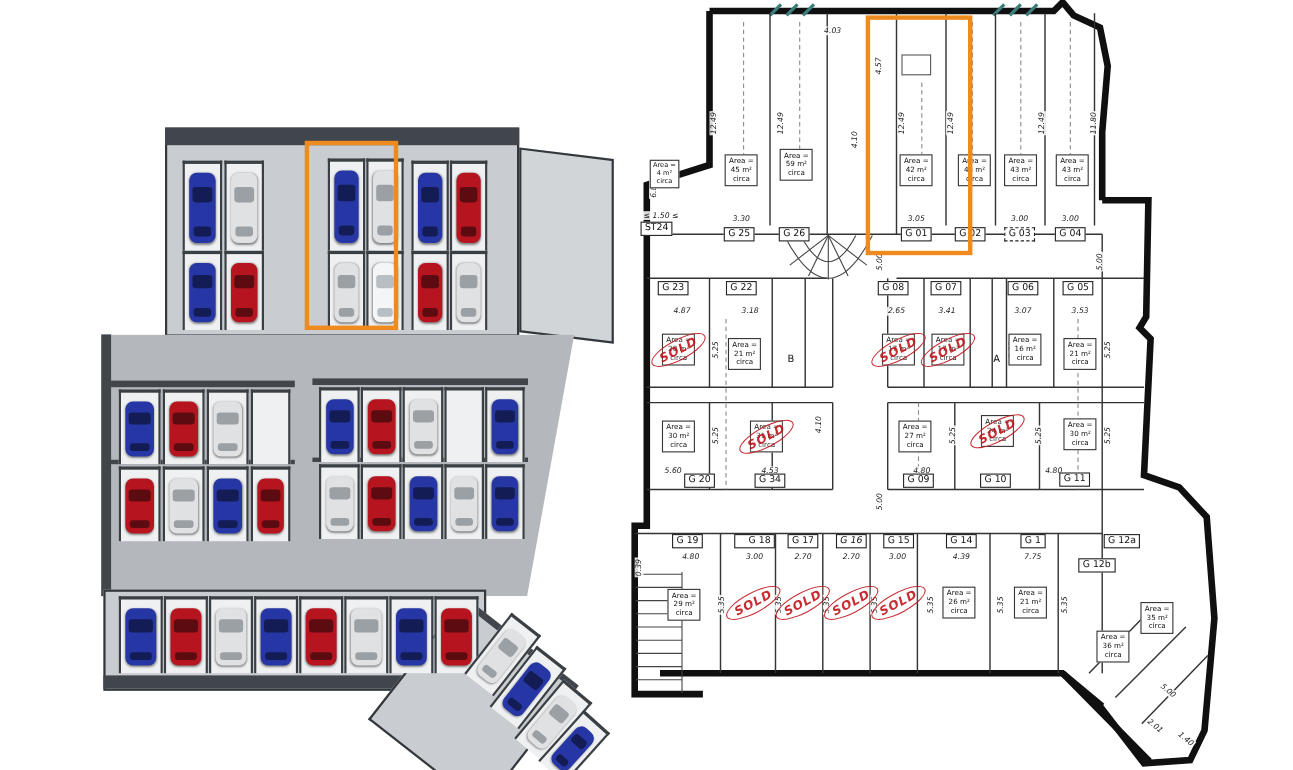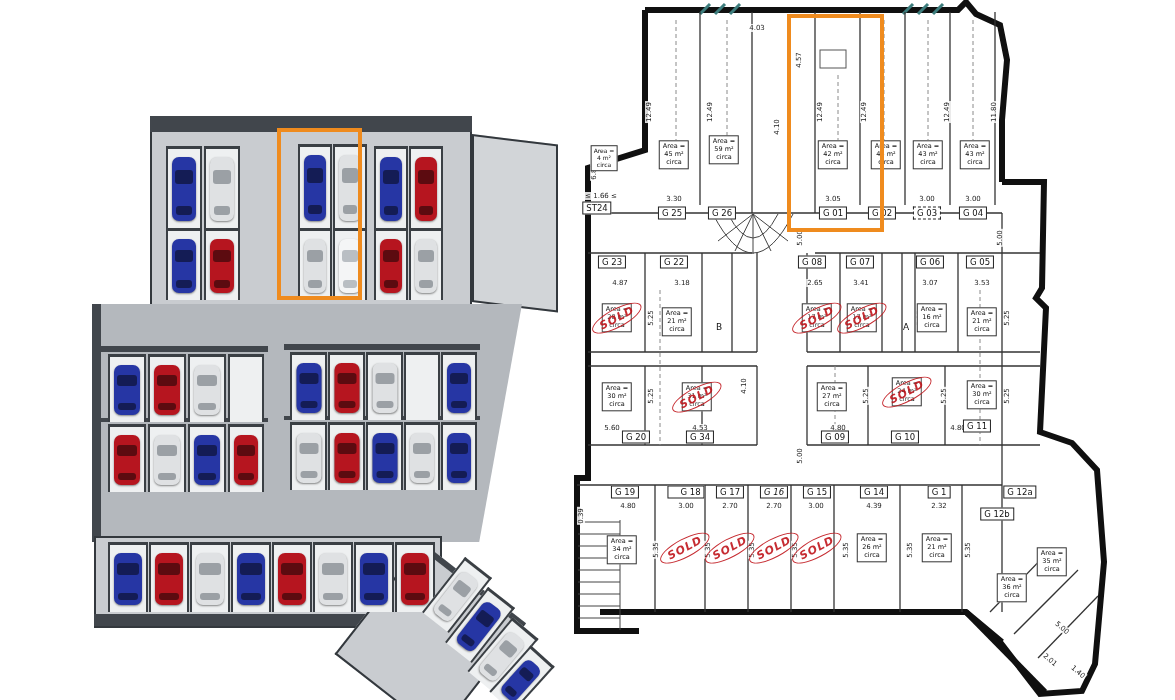--- a/index.html
+++ b/index.html
@@ -410,21 +410,21 @@
       <div class="chip" style="left: 612px; top: 262px;">G 23</div>
       <div class="chip" style="left: 674px; top: 262px;">G 22</div>
       <div class="chip" style="left: 812px; top: 262px;">G 08</div>
       <div class="chip" style="left: 860px; top: 262px;">G 07</div>
       <div class="chip" style="left: 930px; top: 262px;">G 06</div>
       <div class="chip" style="left: 980px; top: 262px;">G 05</div>
       <div class="chip" style="left: 636px; top: 437px;">G 20</div>
       <div class="chip" style="left: 700px; top: 437px;">G 34</div>
       <div class="chip" style="left: 835px; top: 437px;">G 09</div>
       <div class="chip" style="left: 905px; top: 437px;">G 10</div>
-      <div class="chip" style="left: 977px; top: 426px;">G 11</div>
+      <div class="chip" style="left: 977px; top: 436px;">G 11</div>
       <div class="chip" style="left: 625px; top: 492px;">G 19</div>
       <div class="chip" style="left: 686px; top: 492px; padding-left: 12px;">G 18</div>
       <div class="chip" style="left: 730px; top: 492px;">G 17</div>
       <div class="chip" style="left: 774px; top: 492px; font-style: italic;">G 16</div>
       <div class="chip" style="left: 817px; top: 492px;">G 15</div>
       <div class="chip" style="left: 874px; top: 492px;">G 14</div>
       <div class="chip" style="left: 939px; top: 492px;">G 1</div>
       <div class="chip" style="left: 1020px; top: 492px;">G 12a</div>
       <div class="chip" style="left: 997px; top: 514px;">G 12b</div>
     </div>
@@ -514,21 +514,21 @@
         <div>24 m²</div>
         <div>circa</div>
       </div>
       <div class="areabox" style="left: 982px; top: 395px;">
         <div>Area =</div>
         <div>30 m²</div>
         <div>circa</div>
       </div>
       <div class="areabox" style="left: 622px; top: 550px;">
         <div>Area =</div>
-        <div>34 m²</div>
+        <div>29 m²</div>
         <div>circa</div>
       </div>
       <div class="areabox" style="left: 872px; top: 548px;">
         <div>Area =</div>
         <div>26 m²</div>
         <div>circa</div>
       </div>
       <div class="areabox" style="left: 937px; top: 548px;">
         <div>Area =</div>
         <div>21 m²</div>
@@ -538,32 +538,32 @@
         <div>Area =</div>
         <div>35 m²</div>
         <div>circa</div>
       </div>
       <div class="areabox" style="left: 1012px; top: 588px;">
         <div>Area =</div>
         <div>36 m²</div>
         <div>circa</div>
       </div>
     </div>
-  <div id="plan-dims" class="abs" style="left:0;top:0;width:1175px;height:700px;z-index:2;">
+  <div id="plan-dims" class="abs" style="left:0;top:0;width:1175px;height:700px;z-index:2;font-style:italic;">
       <div class="dim" style="left: 757px; top: 28px; transform: translate(-50%, -50%) rotate(0deg);">4.03</div>
       <div class="dim" style="left: 799px; top: 60px; transform: translate(-50%, -50%) rotate(-90deg);">4.57</div>
       <div class="dim" style="left: 649px; top: 112px; transform: translate(-50%, -50%) rotate(-90deg);">12.49</div>
       <div class="dim" style="left: 710px; top: 112px; transform: translate(-50%, -50%) rotate(-90deg);">12.49</div>
       <div class="dim" style="left: 820px; top: 112px; transform: translate(-50%, -50%) rotate(-90deg);">12.49</div>
       <div class="dim" style="left: 864px; top: 112px; transform: translate(-50%, -50%) rotate(-90deg);">12.49</div>
       <div class="dim" style="left: 947px; top: 112px; transform: translate(-50%, -50%) rotate(-90deg);">12.49</div>
       <div class="dim" style="left: 994px; top: 112px; transform: translate(-50%, -50%) rotate(-90deg);">11.80</div>
       <div class="dim" style="left: 777px; top: 127px; transform: translate(-50%, -50%) rotate(-90deg);">4.10</div>
       <div class="dim" style="left: 594px; top: 172px; transform: translate(-50%, -50%) rotate(-90deg);">6.80</div>
-      <div class="dim" style="left: 601px; top: 196px; transform: translate(-50%, -50%) rotate(0deg);">≤ 1.66 ≤</div>
+      <div class="dim" style="left: 601px; top: 196px; transform: translate(-50%, -50%) rotate(0deg);">≤ 1.50 ≤</div>
       <div class="dim" style="left: 674px; top: 199px; transform: translate(-50%, -50%) rotate(0deg);">3.30</div>
       <div class="dim" style="left: 833px; top: 199px; transform: translate(-50%, -50%) rotate(0deg);">3.05</div>
       <div class="dim" style="left: 927px; top: 199px; transform: translate(-50%, -50%) rotate(0deg);">3.00</div>
       <div class="dim" style="left: 973px; top: 199px; transform: translate(-50%, -50%) rotate(0deg);">3.00</div>
       <div class="dim" style="left: 800px; top: 238px; transform: translate(-50%, -50%) rotate(-90deg);">5.00</div>
       <div class="dim" style="left: 1000px; top: 238px; transform: translate(-50%, -50%) rotate(-90deg);">5.00</div>
       <div class="dim" style="left: 620px; top: 283px; transform: translate(-50%, -50%) rotate(0deg);">4.87</div>
       <div class="dim" style="left: 682px; top: 283px; transform: translate(-50%, -50%) rotate(0deg);">3.18</div>
       <div class="dim" style="left: 815px; top: 283px; transform: translate(-50%, -50%) rotate(0deg);">2.65</div>
       <div class="dim" style="left: 861px; top: 283px; transform: translate(-50%, -50%) rotate(0deg);">3.41</div>
@@ -582,21 +582,21 @@
       <div class="dim" style="left: 838px; top: 428px; transform: translate(-50%, -50%) rotate(0deg);">4.80</div>
       <div class="dim" style="left: 958px; top: 428px; transform: translate(-50%, -50%) rotate(0deg);">4.80</div>
       <div class="dim" style="left: 800px; top: 456px; transform: translate(-50%, -50%) rotate(-90deg);">5.00</div>
       <div class="dim" style="left: 581px; top: 516px; transform: translate(-50%, -50%) rotate(-90deg);">0.39</div>
       <div class="dim" style="left: 628px; top: 506px; transform: translate(-50%, -50%) rotate(0deg);">4.80</div>
       <div class="dim" style="left: 686px; top: 506px; transform: translate(-50%, -50%) rotate(0deg);">3.00</div>
       <div class="dim" style="left: 730px; top: 506px; transform: translate(-50%, -50%) rotate(0deg);">2.70</div>
       <div class="dim" style="left: 774px; top: 506px; transform: translate(-50%, -50%) rotate(0deg);">2.70</div>
       <div class="dim" style="left: 816px; top: 506px; transform: translate(-50%, -50%) rotate(0deg);">3.00</div>
       <div class="dim" style="left: 874px; top: 506px; transform: translate(-50%, -50%) rotate(0deg);">4.39</div>
-      <div class="dim" style="left: 939px; top: 506px; transform: translate(-50%, -50%) rotate(0deg);">2.32</div>
+      <div class="dim" style="left: 939px; top: 506px; transform: translate(-50%, -50%) rotate(0deg);">7.75</div>
       <div class="dim" style="left: 656px; top: 550px; transform: translate(-50%, -50%) rotate(-90deg);">5.35</div>
       <div class="dim" style="left: 708px; top: 550px; transform: translate(-50%, -50%) rotate(-90deg);">5.35</div>
       <div class="dim" style="left: 752px; top: 550px; transform: translate(-50%, -50%) rotate(-90deg);">5.35</div>
       <div class="dim" style="left: 795px; top: 550px; transform: translate(-50%, -50%) rotate(-90deg);">5.35</div>
       <div class="dim" style="left: 846px; top: 550px; transform: translate(-50%, -50%) rotate(-90deg);">5.35</div>
       <div class="dim" style="left: 910px; top: 550px; transform: translate(-50%, -50%) rotate(-90deg);">5.35</div>
       <div class="dim" style="left: 968px; top: 550px; transform: translate(-50%, -50%) rotate(-90deg);">5.35</div>
       <div class="dim" style="left: 1062px; top: 628px; transform: translate(-50%, -50%) rotate(40deg);">5.00</div>
       <div class="dim" style="left: 1050px; top: 660px; transform: translate(-50%, -50%) rotate(40deg);">2.01</div>
       <div class="dim" style="left: 1078px; top: 672px; transform: translate(-50%, -50%) rotate(40deg);">1.40</div>

